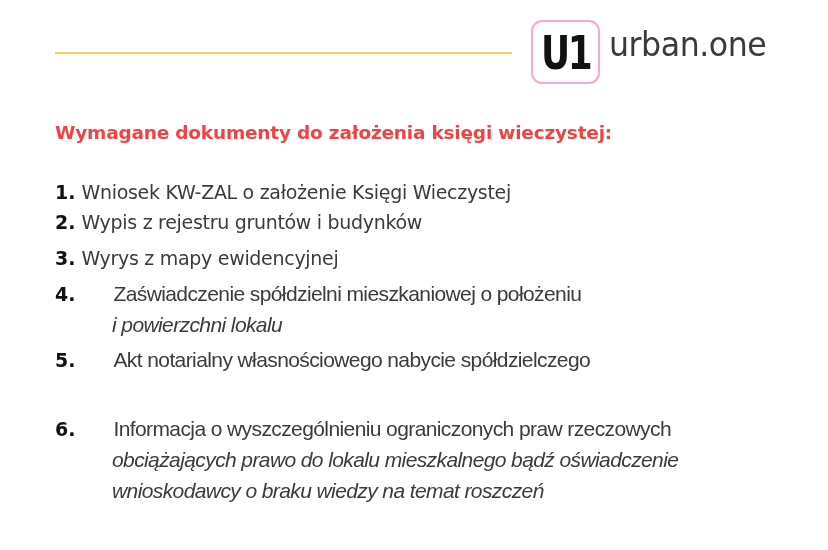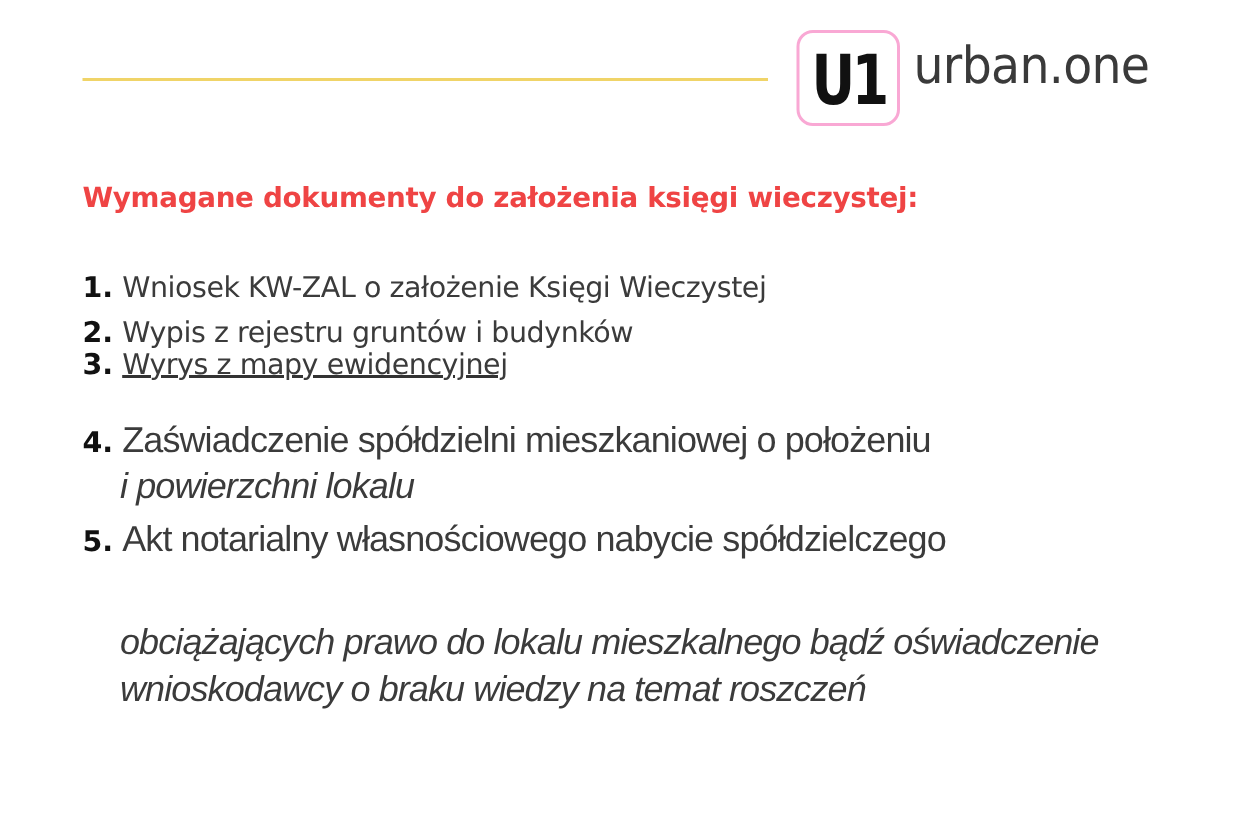--- a/index.html
+++ b/index.html
@@ -100,22 +100,23 @@
       margin-right: 6px;
     }
     .item .txt {
       font-family: "DejaVu Sans", sans-serif;
       font-weight: normal;
       font-size: 19px;
       letter-spacing: -0.3px;
     }
     .item.condensed .txt {
       font-family: "Liberation Sans", sans-serif;
-      font-size: 24px;
+      font-size: 21px;
       letter-spacing: -0.6px;
+      margin-left: 32px;
     }
     .item .cont {
       padding-left: 25px;
     }
     .item .cont .txt {
       display: inline-block;
       font-style: italic;
     }
   </style>
 </head>
@@ -137,21 +138,21 @@
       <span class="num">1.</span><span class="txt">Wniosek KW-ZAL o założenie Księgi Wieczystej</span>
     </span>
   </li>
 
   <li class="item" style="top:207px;">
     <span class="line">
       <span class="num">2.</span><span class="txt">Wypis z rejestru gruntów i budynków</span>
     </span>
   </li>
 
-  <li class="item" style="top:228px;text-decoration:underline;">
+  <li class="item" style="top:243px;">
     <span class="line">
       <span class="num">3.</span><span class="txt">Wyrys z mapy ewidencyjnej</span>
     </span>
   </li>
 
   <li class="item condensed" style="top:278px;">
     <span class="line">
       <span class="num">4.</span><span class="txt">Zaświadczenie spółdzielni mieszkaniowej o położeniu</span>
     </span>
     <span class="line cont">
@@ -159,20 +160,23 @@
     </span>
   </li>
 
   <li class="item condensed" style="top:344px;">
     <span class="line">
       <span class="num">5.</span><span class="txt">Akt notarialny własnościowego nabycie spółdzielczego</span>
     </span>
   </li>
 
   <li class="item condensed" style="top:413px;">
+    <span class="line">
+      <span class="num">6.</span><span class="txt">Informacja o wyszczególnieniu ograniczonych praw rzeczowych</span>
+    </span>
     <span class="line cont">
       <span class="txt">obciążających prawo do lokalu mieszkalnego bądź oświadczenie</span>
     </span>
     <span class="line cont">
       <span class="txt">wnioskodawcy o braku wiedzy na temat roszczeń</span>
     </span>
   </li>
 </ol>
 
 </body></html>

